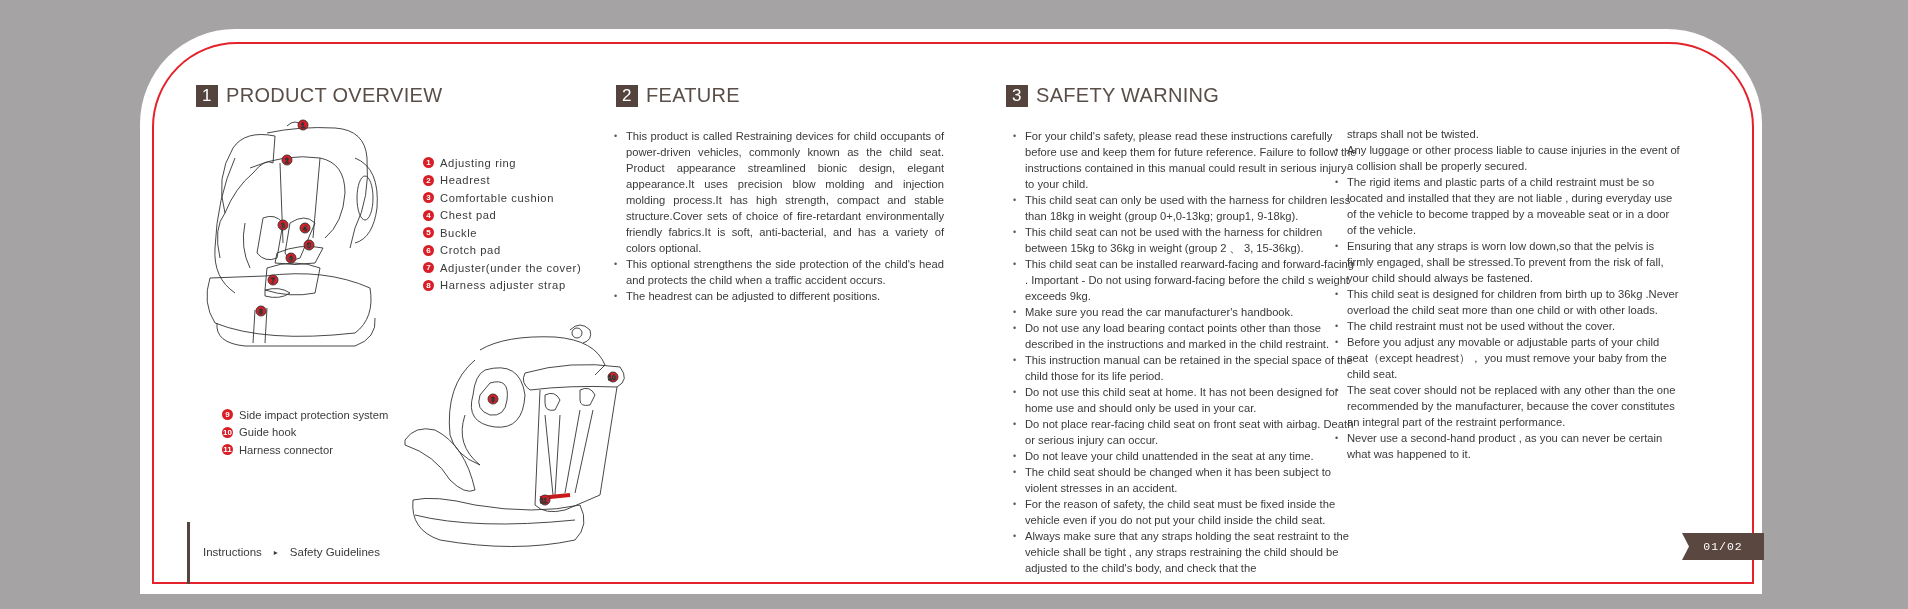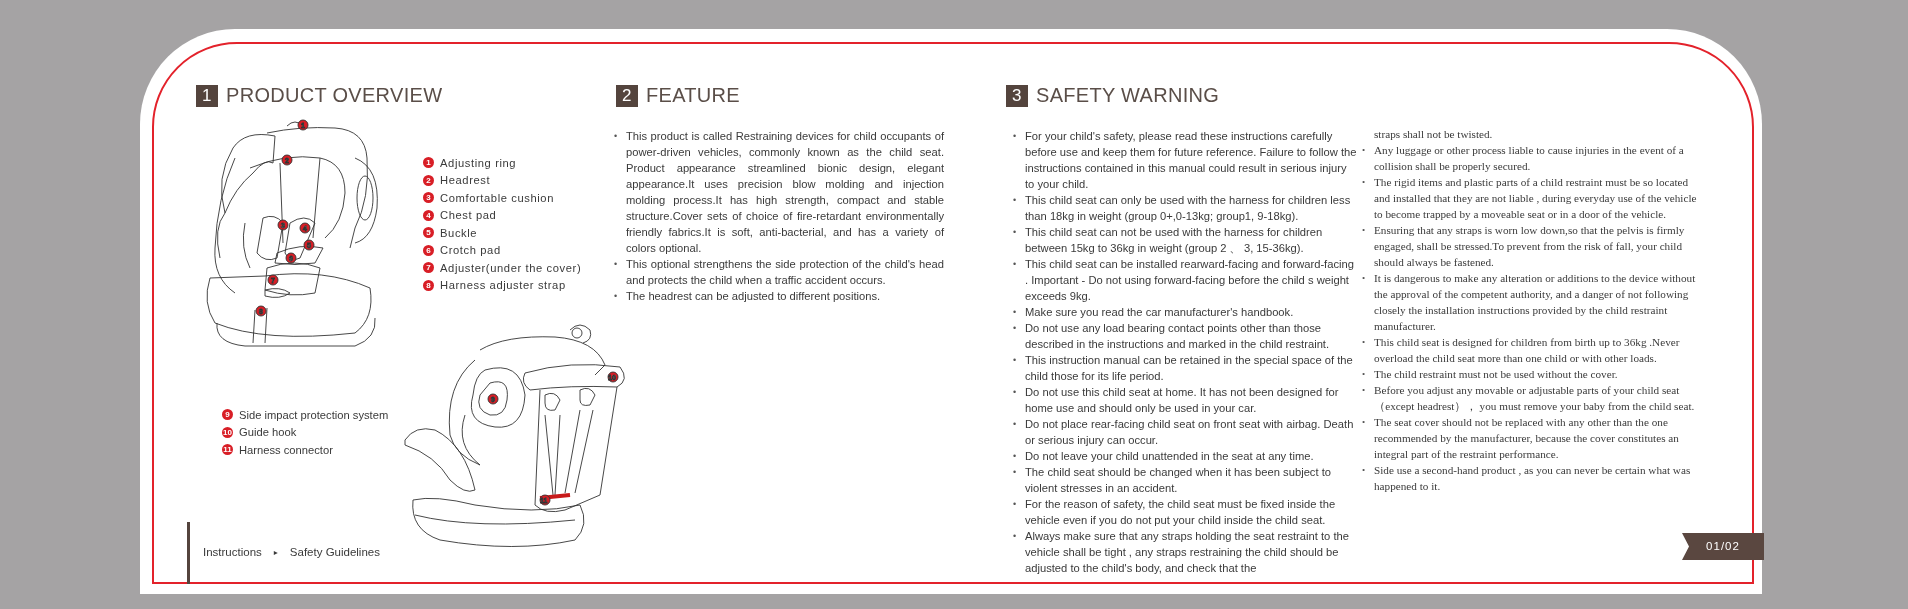--- a/index.html
+++ b/index.html
@@ -13,21 +13,21 @@
   .bullets li::before { content:"•"; position:absolute; left:0; top:0; font-size:9px; color:#555; }
   .bullets li.cont::before { content:""; }
   .feature li { text-align:justify; }
   .legend { position:absolute; list-style:none; margin:0; padding:0; font-size:11.2px; color:#3a3a3a; }
   .legend li { display:flex; align-items:center; height:17.5px; letter-spacing:0.6px; }
   .legend2 li { height:17.5px; letter-spacing:0; }
   .badge { display:inline-block; width:11px; height:11px; border-radius:50%; background:#d81e26; color:#fff; font-size:8px; font-weight:bold; text-align:center; line-height:11px; margin-right:6px; flex:none; letter-spacing:0; }
   .footer-bar { position:absolute; left:187px; top:522px; width:3px; height:62px; background:#54443d; }
   .footer { position:absolute; left:203px; top:546px; font-size:11.5px; color:#3a3a3a; display:flex; align-items:center;justify-content:space-between; }
   .footer .arrow { font-size:8px; margin:0 12px; color:#3a3a3a; }
-  .pager { position:absolute; left:1682px; top:533px; width:82px; height:27px; background:#5a4740; color:#fff; font-size:11.5px; letter-spacing:1px; line-height:27px; text-align:center; clip-path:polygon(0 0,100% 0,100% 100%,0 100%,7px 50%); }
+  .pager { position:absolute; left:1682px; top:533px; width:82px; height:27px; background:#5a4740; color:#fff; font-size:11.5px; letter-spacing:1px; line-height:27px; text-align:center; clip-path:polygon(0 0,100% 0,100% 100%,0 100%,7px 50%);font-family:Liberation Mono, monospace; }
   svg.seat { position:absolute; }
   .dot { fill:#d81e26; }
   .dottext { fill:#fff; font-size:7px; font-weight:bold; font-family:"Liberation Sans", sans-serif; }
 </style>
 </head>
 <body>
 
 <div class="sheet"></div>
 <div class="redframe"></div>
 
@@ -175,31 +175,30 @@
   <li>Make sure you read the car  manufacturer's handbook.</li>
   <li>Do not use any load bearing contact points other than those described in the instructions and marked in the child restraint.</li>
   <li>This instruction manual can be retained in the special space of the child those for its life period.</li>
   <li>Do not use this child seat at home. It has not been designed for home use and should only be used in your car.</li>
   <li>Do not place rear-facing child seat on front seat with airbag. Death or serious injury can occur.</li>
   <li>Do not leave your child unattended in the seat at any time.</li>
   <li>The child seat should be changed when it has been subject to violent stresses in an accident.</li>
   <li>For the reason of safety, the child seat must be fixed inside the vehicle  even if you do not put your child inside the child seat.</li>
   <li>Always make sure that any straps holding the seat restraint to the vehicle shall be tight , any straps restraining the child should be adjusted to the child's body, and check that the</li>
 </ul>
-<ul class="bullets" style="left:1349px; top:113px; width:345px;font-family:Liberation Serif, serif;">
+<ul class="bullets" style="left:1322px; top:113px; width:345px;">
   <li class="cont">straps shall not be twisted.</li>
   <li>Any luggage or other process liable to cause injuries in the event of a collision shall be properly secured.</li>
   <li>The rigid items and plastic parts of a child restraint must be so located and installed that they are not liable , during everyday use of the vehicle to become trapped by a moveable seat or in a door of the vehicle.</li>
   <li>Ensuring that any straps is worn low down,so that the pelvis is firmly engaged, shall be stressed.To prevent from the risk of fall, your child should always be fastened.</li>
-  <li>It is dangerous to make any alteration or additions to the device without the approval of the competent authority, and a danger of not following closely the installation instructions provided by the child restraint manufacturer.</li>
   <li>This child seat is designed for children from birth up to 36kg .Never overload the child seat more than one child or with other loads.</li>
   <li>The child restraint must not be used without the cover.</li>
   <li>Before you adjust any movable or adjustable parts of your child seat（except headrest）， you must remove your baby from the child seat.</li>
   <li>The seat cover should not be replaced with any other than the one recommended by the manufacturer, because the cover constitutes an integral part of the restraint performance.</li>
-  <li>Side use a second-hand product , as you can never be certain what was happened to it.</li>
+  <li>Never use a second-hand product , as you can never be certain what was happened to it.</li>
 </ul>
 
 <div class="footer-bar"></div>
 <div class="footer">
   <span>Instructions</span>
   <span class="arrow">▸</span>
   <span>Safety Guidelines</span>
 </div>
 <div class="pager">01/02</div>
 

